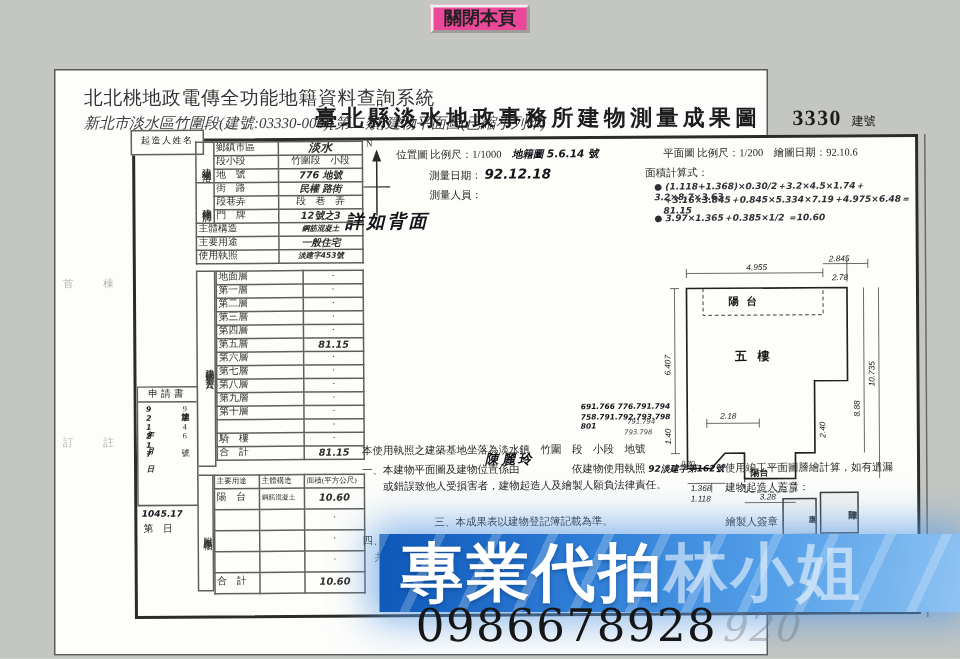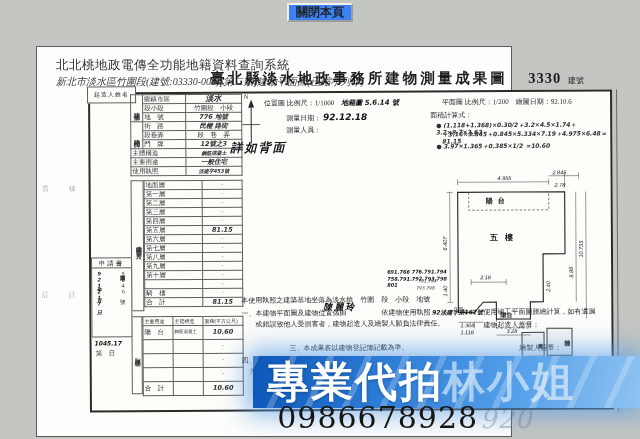--- a/index.html
+++ b/index.html
@@ -1,21 +1,21 @@
 <!DOCTYPE html>
 <html><head>
 <meta charset="utf-8">
 <style>
   html,body{margin:0;padding:0;background:#bfc2bd;}
   .stage{position:relative;width:640px;height:439px;background:#c3c6c1;overflow:hidden;
          font-family:"Liberation Sans",sans-serif;}
   
   .close-btn{position:absolute;top:3px;left:50%;transform:translateX(-50%);
     font-family:"Liberation Serif",serif;font-size:12px;font-weight:700;color:#222;
-    background:#3b82f6;border:2px outset #f2f1ee;padding:0 7px;line-height:15px;cursor:pointer;}
+    background:#ec4899;border:2px outset #f2f1ee;padding:0 7px;line-height:15px;cursor:pointer;}
   
   .panel{position:absolute;left:36px;top:46px;width:476px;height:391px;background:#fdfdfb;
     border:1px solid #5a5a58;box-sizing:border-box;}
   .sys-title{position:absolute;left:19px;top:10px;font-family:"Liberation Serif",serif;
     font-size:12.5px;color:#333;letter-spacing:.5px;}
   .query-date{position:absolute;right:14px;top:15px;font-family:"Liberation Serif",serif;
     font-size:8.5px;color:#444;}
   .sub-title{position:absolute;left:19px;top:28px;font-family:"Liberation Serif",serif;
     font-size:10px;color:#3a3a3a;font-style:italic;}
   .doc-title-row{position:absolute;left:140px;top:22px;width:440px;text-align:center;
@@ -324,21 +324,21 @@
       <div class="abs tiny" style="left:150px;top:216px;">
         <span>一、本建物平面圖及建物位置係由　　　　　依建物使用執照</span> <span class="hand" style="font-size:6px;">92淡建字第162號</span>
       </div>
       <div class="abs tiny" style="left:150px;top:227px;">　　或錯誤致他人受損害者，建物起造人及繪製人願負法律責任。</div>
       <div class="abs tiny" style="left:150px;top:251px;margin-left:48px;">三、本成果表以建物登記簿記載為準。</div>
       <div class="abs tiny" style="left:150px;top:263px;">四、　年　月　日</div>
       <div class="abs tiny" style="left:158px;top:274px;opacity:.8;">共用建物部份見附表</div>
 
       <div class="abs tiny" style="left:392px;top:216px;">使用竣工平面圖謄繪計算，如有遺漏</div>
       <div class="abs tiny" style="left:392px;top:229px;">建物起造人蓋章：</div>
-      <div class="abs tiny" style="left:392px;top:252px;margin-left:36px;">繪製人簽章：</div>
+      <div class="abs tiny" style="left:392px;top:252px;">繪製人簽章：</div>
       <div class="stamp" style="left:455px;top:236px;width:22px;height:24px;">陳麗玲印</div>
       <div class="stamp" style="left:430px;top:240px;width:19px;height:21px;font-size:5px;">洪專之章</div>
       <div class="abs tiny" style="left:392px;top:266px;">
         <span>成果證照字號：</span><span style="font-weight:700;">北縣市地字0055號</span>
       </div>
     </div>
   </div>
 
   <div class="wm-band">
     <span class="wm-bold">專業代拍</span>

